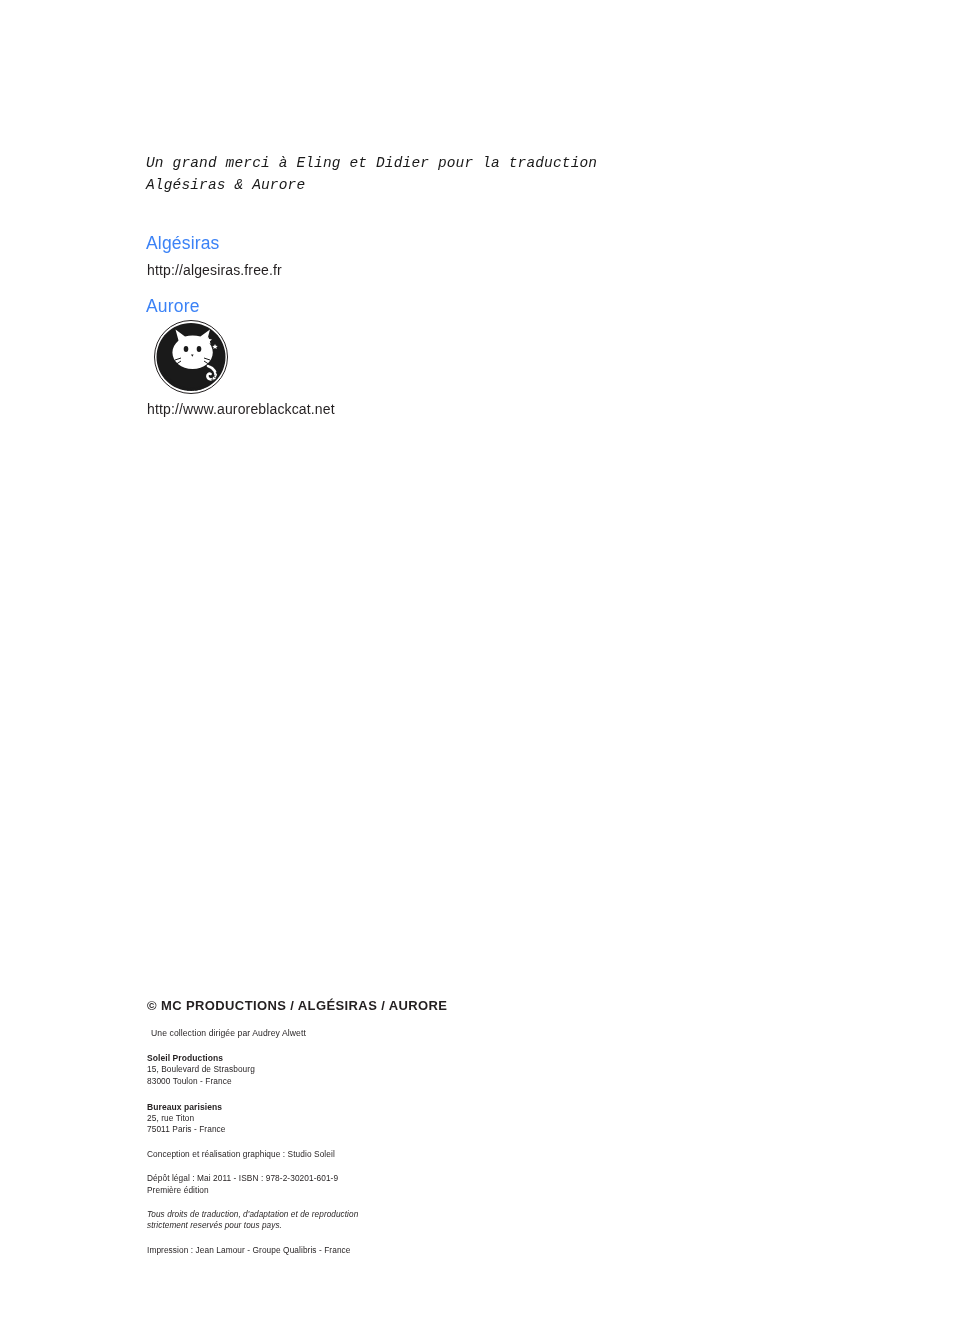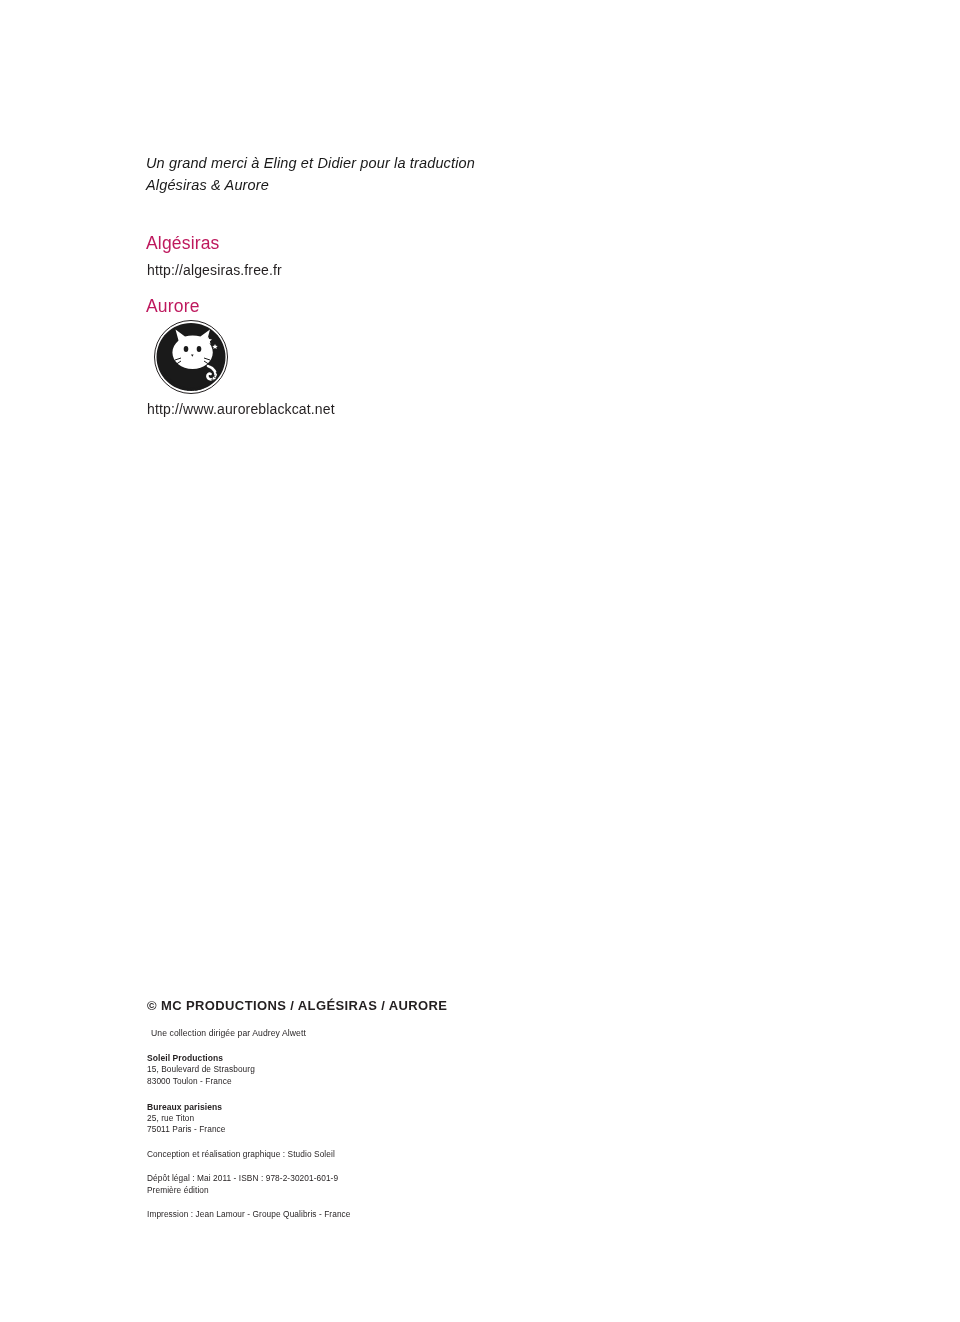--- a/index.html
+++ b/index.html
@@ -25,29 +25,30 @@
   .thanks {
     position: absolute;
     left: 146px;
     top: 152px;
     width: 420px;
     font-style: italic;
     font-size: 14.5px;
     line-height: 1.52;
     color: #1a1a1a;
     letter-spacing: 0.01em;
+    font-family: Liberation Mono, monospace;
   }
   .thanks div { white-space: nowrap; }
 
   
   .author-name {
     position: absolute;
     font-size: 17.5px;
     font-weight: 400;
-    color: #be185d;
+    color: #3b82f6;
     letter-spacing: 0.01em;
   }
   .author-url {
     position: absolute;
     font-size: 14px;
     color: #231f20;
     letter-spacing: 0.01em;
   }
   #algesiras-name { left: 146px; top: 233px; }
   #algesiras-url  { left: 147px; top: 262px; }
@@ -205,17 +206,21 @@
       <span>75011 Paris - France</span>
     </p>
 
     <p class="line">Conception et réalisation graphique : Studio Soleil</p>
 
     <p class="line">
       <span>Dépôt légal : Mai 2011 - ISBN :  978-2-30201-601-9</span><br>
       <span>Première édition</span>
     </p>
 
+    <p class="rights">
+      <span>Tous droits de traduction, d'adaptation et de reproduction</span><br>
+      <span>strictement reservés pour tous pays.</span>
+    </p>
 
     <p class="line">Impression : Jean Lamour - Groupe Qualibris - France</p>
   </div>
 
 </div>
 
 </body></html>

